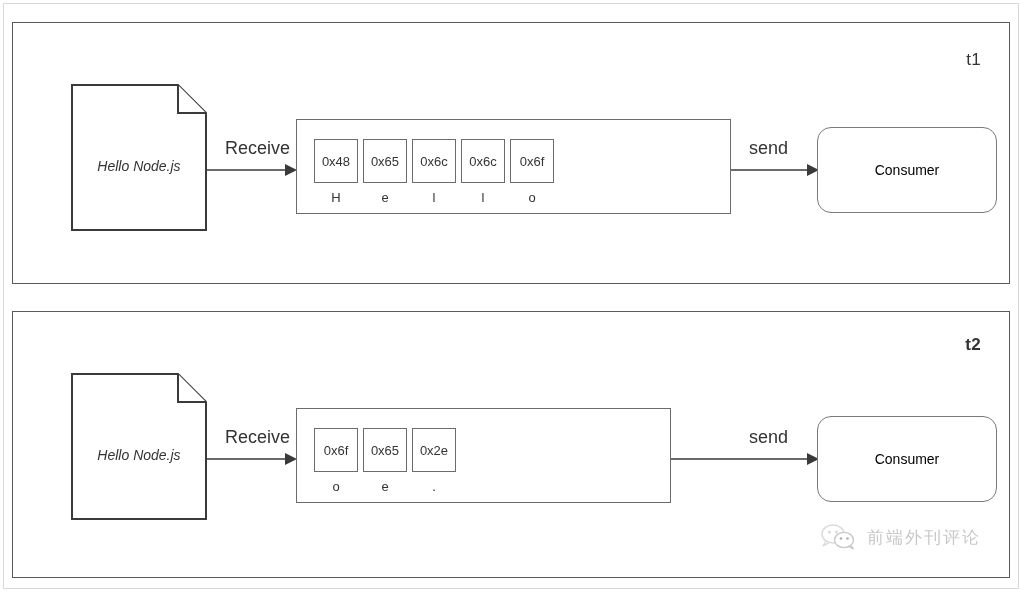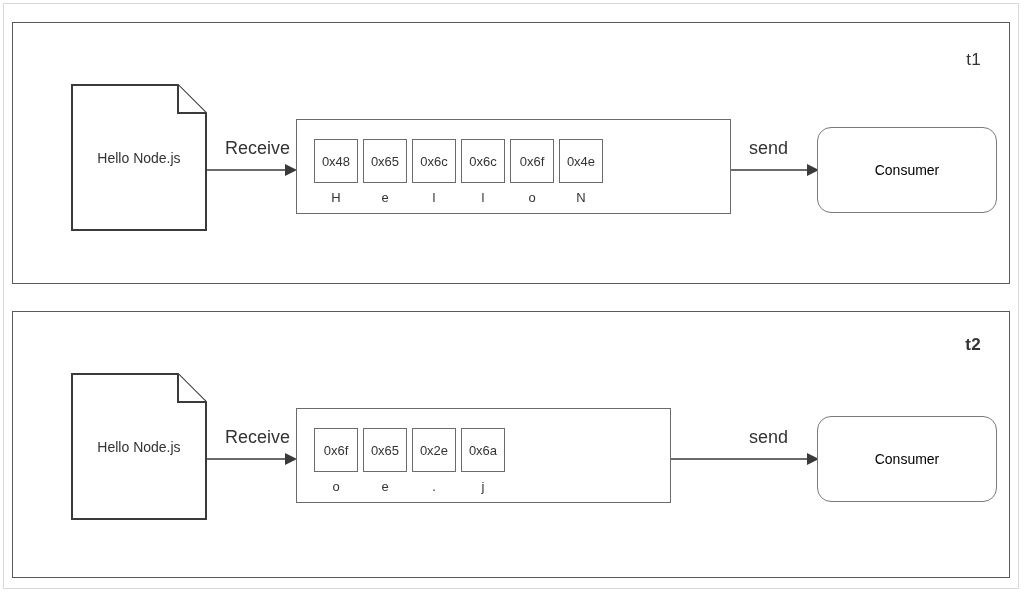--- a/index.html
+++ b/index.html
@@ -53,28 +53,29 @@
   
   .doc {
     position: absolute;
     width: 136px;
     height: 147px;
   }
   .doc svg { display: block; }
   .doc-text {
     position: absolute;
     left: 0;
-    top: 0;
+    top: 8px;
     width: 136px;
     height: 147px;
     display: flex;
     align-items: center;
     justify-content: center;
     font-size: 14px;
     color: #333333;
+    font-style: italic;
   }
 
   
   .arrow {
     position: absolute;
   }
   .arrow svg { display: block; overflow: visible; }
   .arrow-label {
     position: absolute;
     font-size: 18px;
@@ -195,24 +196,20 @@
         <div class="cell-char">l</div>
       </div>
       <div class="cell-group">
         <div class="cell-box">0x6c</div>
         <div class="cell-char">l</div>
       </div>
       <div class="cell-group">
         <div class="cell-box">0x6f</div>
         <div class="cell-char">o</div>
       </div>
-      <div class="cell-group">
-        <div class="cell-box">0x4e</div>
-        <div class="cell-char">N</div>
-      </div>
     </div>
 
     <div class="arrow" style="left:718px; top:140px;">
       <svg width="88" height="14" viewBox="0 0 88 14">
         <line x1="0" y1="7" x2="76" y2="7" stroke="#6b6b6b" stroke-width="2"></line>
         <path d="M76,1 L88,7 L76,13 Z" fill="#3a3a3a"></path>
       </svg>
       <div class="arrow-label" style="left:18px; top:-25px;">send</div>
     </div>
 
@@ -249,34 +246,43 @@
         <div class="cell-char">o</div>
       </div>
       <div class="cell-group">
         <div class="cell-box">0x65</div>
         <div class="cell-char">e</div>
       </div>
       <div class="cell-group">
         <div class="cell-box">0x2e</div>
         <div class="cell-char">.</div>
       </div>
-      <div class="cell-group">
-        <div class="cell-box">0x6a</div>
-        <div class="cell-char">j</div>
-      </div>
     </div>
 
     <div class="arrow" style="left:658px; top:140px;">
       <svg width="148" height="14" viewBox="0 0 148 14">
         <line x1="0" y1="7" x2="136" y2="7" stroke="#6b6b6b" stroke-width="2"></line>
         <path d="M136,1 L148,7 L136,13 Z" fill="#3a3a3a"></path>
       </svg>
       <div class="arrow-label" style="left:78px; top:-25px;">send</div>
     </div>
 
     <div class="consumer" style="left:804px; top:104px; width:180px; height:86px;">
       <span>Consumer</span>
     </div>
 
+    <div class="watermark">
+      <svg class="wm-icon" width="40" height="28" viewBox="0 0 40 28">
+        <ellipse cx="14" cy="11" rx="11" ry="9" fill="none" stroke="#bdbdbd" stroke-width="1.4"></ellipse>
+        <path d="M7,18 L4,23 L9.5,19.8" fill="none" stroke="#bdbdbd" stroke-width="1.4"></path>
+        <circle cx="10.5" cy="9" r="1.5" fill="#bdbdbd"></circle>
+        <circle cx="17.5" cy="9" r="1.5" fill="#bdbdbd"></circle>
+        <ellipse cx="25" cy="17" rx="9.5" ry="7.6" fill="#ffffff" stroke="#9e9e9e" stroke-width="1.4"></ellipse>
+        <path d="M31.5,22.5 L34.5,26 L30,23.6" fill="#ffffff" stroke="#9e9e9e" stroke-width="1.4"></path>
+        <circle cx="22" cy="15.5" r="1.3" fill="#6e6e6e"></circle>
+        <circle cx="28.5" cy="15.5" r="1.3" fill="#6e6e6e"></circle>
+      </svg>
+      <span class="wm-text">前端外刊评论</span>
+    </div>
 
   </div>
 
 </div>
 
 </body></html>

